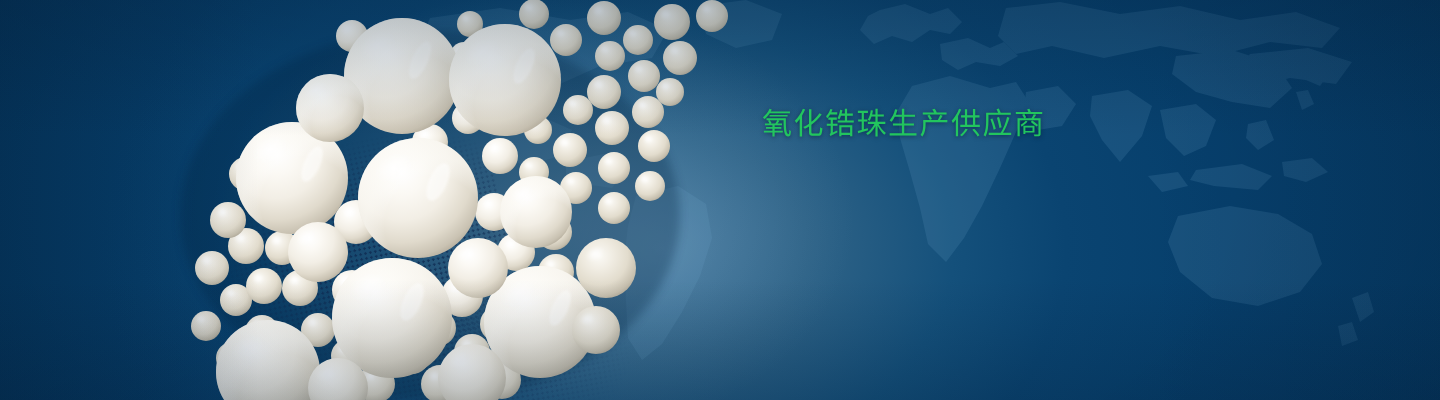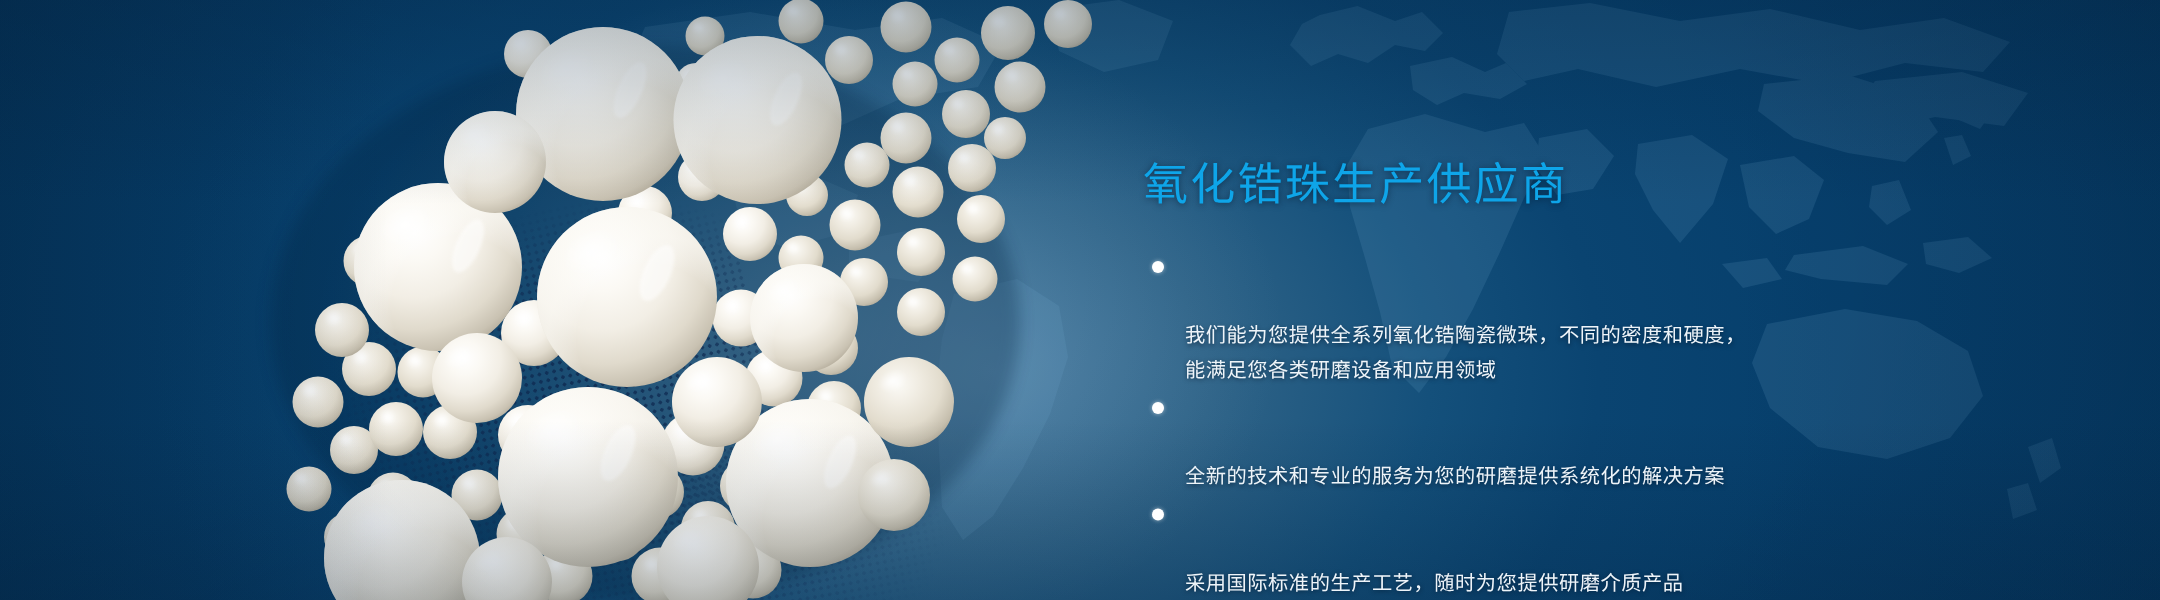--- a/index.html
+++ b/index.html
@@ -68,21 +68,21 @@
   #beads svg{width:100%;height:100%;display:block;}
 
   
   #copy{
     position:absolute;
     left:762px;
     top:104px;
     width:470px;
   }
   #title{
-    color:#0ea5e9;
+    color:#22c55e;
     font-size:30px;
     line-height:40px;
     font-weight:400;
     letter-spacing:1.5px;
     margin:0 0 22px 0;
     text-shadow:0 1px 4px rgba(0,20,40,.55);
     white-space:nowrap;
   }
   #bullets{list-style:none;margin:0;padding:0;}
   #bullets li{
@@ -424,30 +424,15 @@
         </g>
       </g>
     </svg>
   </div>
 
   <div class="layer" id="bg-vignette"></div>
   <div class="layer" id="bg-topshade"></div>
 
   <div id="copy">
     <h1 id="title">氧化锆珠生产供应商</h1>
-    <ul id="bullets">
-      <li>
-        <span class="dot"></span>
-        <span>我们能为您提供全系列氧化锆陶瓷微珠，不同的密度和硬度，
-能满足您各类研磨设备和应用领域</span>
-      </li>
-      <li>
-        <span class="dot"></span>
-        <span>全新的技术和专业的服务为您的研磨提供系统化的解决方案</span>
-      </li>
-      <li>
-        <span class="dot"></span>
-        <span>采用国际标准的生产工艺，随时为您提供研磨介质产品</span>
-      </li>
-    </ul>
   </div>
 
 </div>
 
 </body></html>

